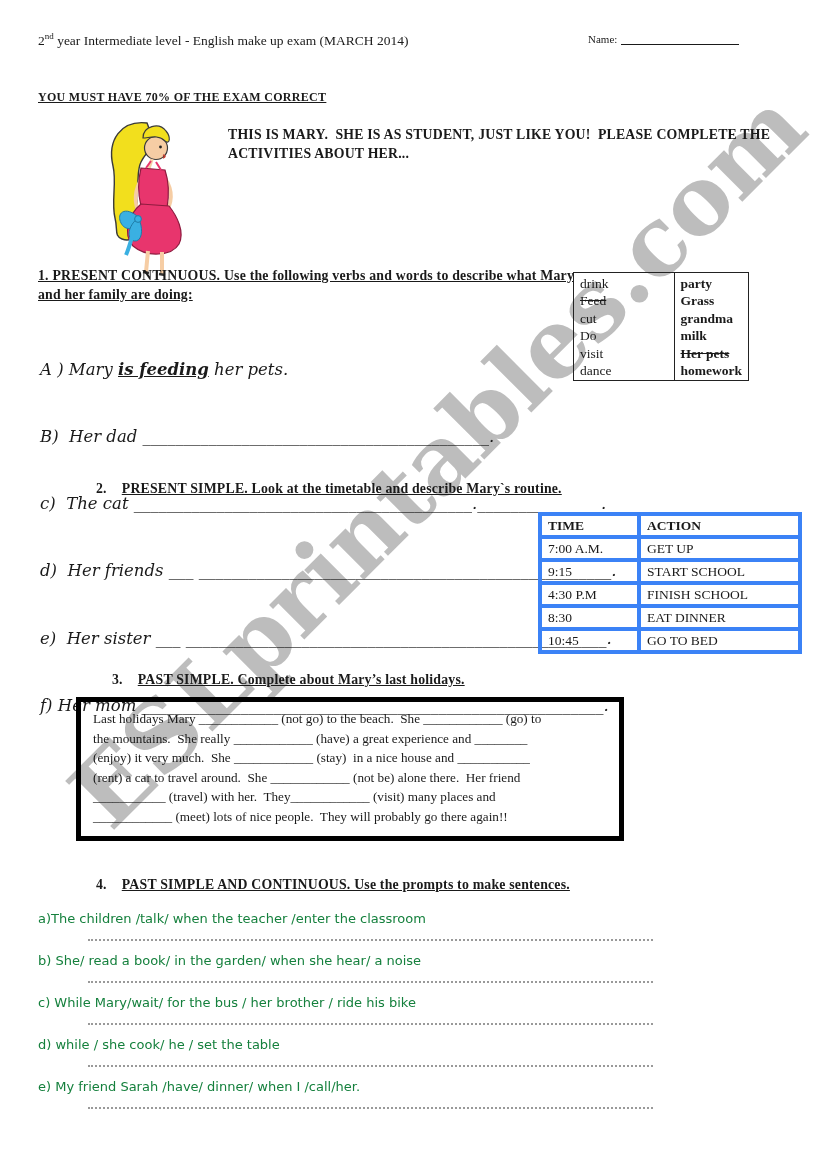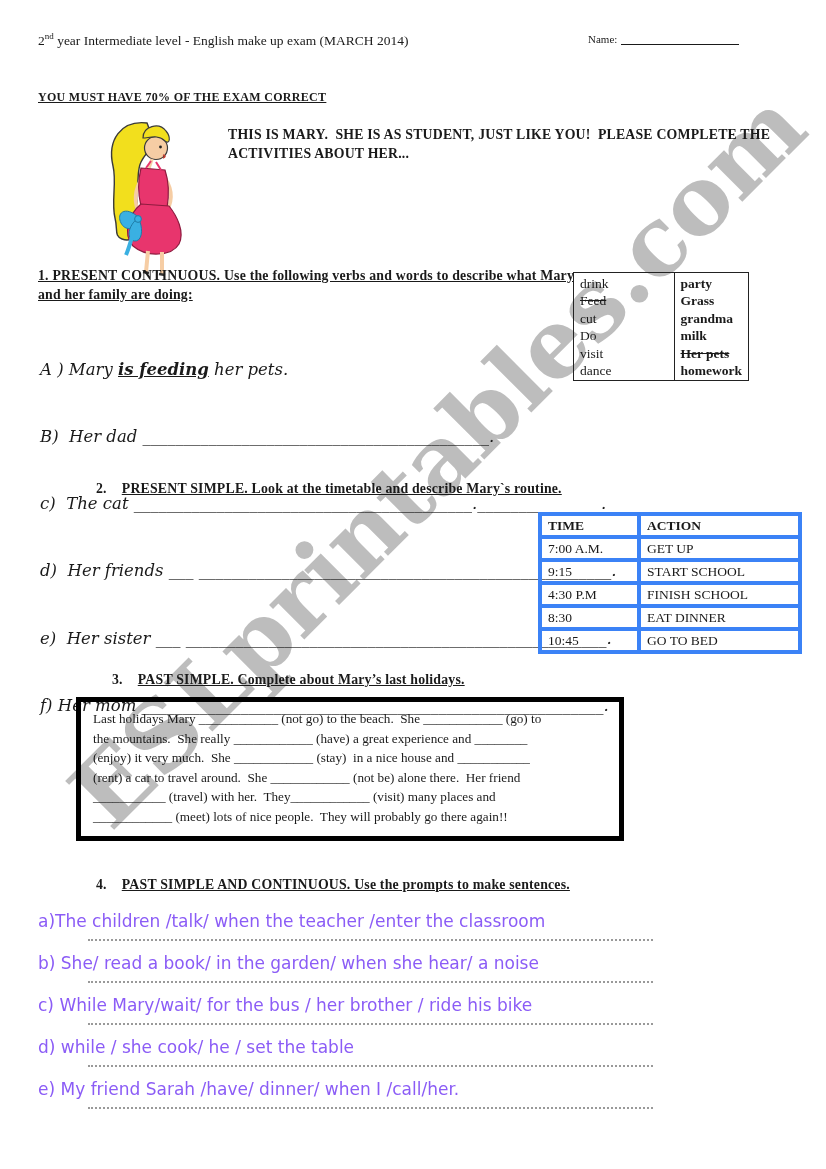--- a/index.html
+++ b/index.html
@@ -66,21 +66,21 @@
   .timetable{left:538px;top:512px;border-collapse:collapse;font-size:13.5px;}
   .timetable td,.timetable th{border:4px solid #3b82f6;padding:0px 6px;height:19px;text-align:left;font-weight:normal;}
   .timetable th{font-weight:bold;}
   .timetable .tcol{width:83px;}
   .timetable .acol{width:145px;}
   
   .s3box{left:76px;top:697px;width:548px;box-sizing:border-box;border:5px solid #000;padding:7px 12px 9px 12px;}
   .s3line{font-size:13.2px;line-height:19.6px;white-space:pre;}
   
   .s4block{left:38px;top:911px;width:640px;}
-  .prompt{font-family:"DejaVu Sans", sans-serif;font-size:17px;color:#8b5cf6;height:17px;white-space:pre;}
+  .prompt{font-family:"DejaVu Sans", sans-serif;font-size:13px;color:#15803d;height:17px;white-space:pre;}
   .pline{margin:10px 0 12px 50px;width:565px;border-bottom:2px dotted #999;height:1px;}
   
   .mary{left:85px;top:118px;}
 </style>
 </head>
 <body>
 
 <div class="page">
 
   <div class="watermark">ESLprintables.com</div>

